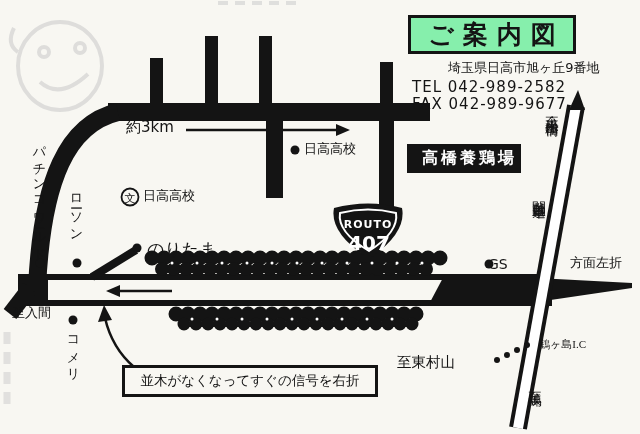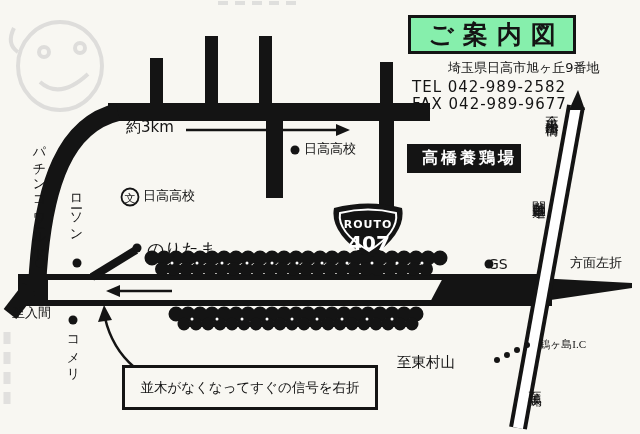--- a/index.html
+++ b/index.html
@@ -16,21 +16,21 @@
     border:3px solid #141414;display:flex;align-items:center;justify-content:center;
     font-size:25px;font-weight:bold;letter-spacing:9px;padding-left:9px;box-sizing:border-box;
     background:#86efac;
   }
   .box-dest{
     position:absolute;left:407px;top:144px;width:114px;height:29px;
     background:#141414;color:#ffffff;display:flex;align-items:center;justify-content:center;
     font-size:16px;font-weight:bold;letter-spacing:3px;padding-left:11px;box-sizing:border-box;
   }
   .box-note{
-    position:absolute;left:122px;top:365px;width:256px;height:45px;
+    position:absolute;left:122px;top:365px;width:256px;height:32px;
     border:3px solid #141414;display:flex;align-items:center;justify-content:center;
     font-size:13.5px;background:#f8f7f2;box-sizing:border-box;
   }
   .bold{font-weight:bold;}
 </style>
 </head>
 <body>
 
 <div class="stage">
 

